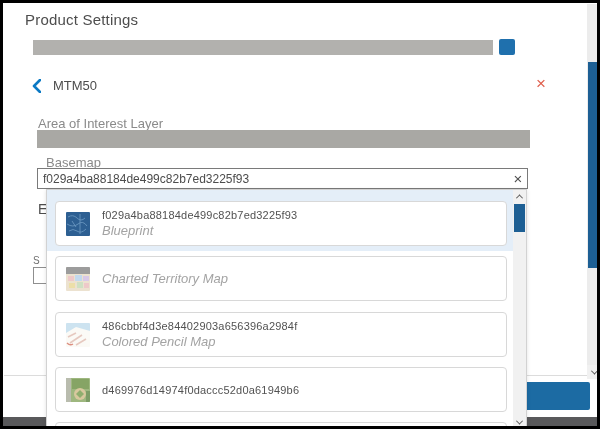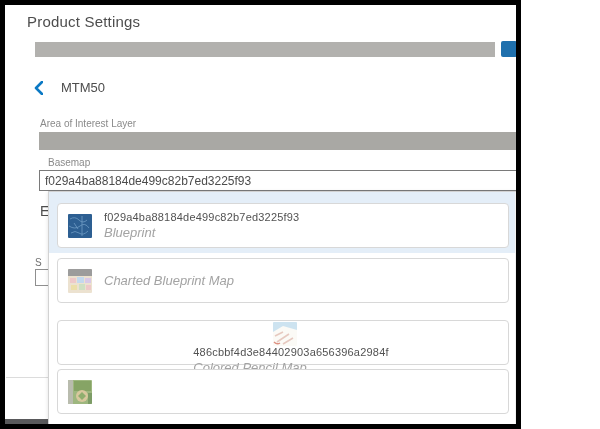--- a/index.html
+++ b/index.html
@@ -1,32 +1,32 @@
 <!DOCTYPE html>
 <html><head>
 <meta charset="utf-8">
 <style>
   html,body{margin:0;padding:0;background:#fff;}
   *{box-sizing:border-box;font-family:"Liberation Sans",sans-serif;}
-  #window{position:relative;width:521px;height:429px;background:#fff;border:5px solid #000000;overflow:hidden;}
+  #window{position:relative;width:600px;height:429px;background:#fff;border:3px solid #000000;overflow:hidden;}
 
   .abs{position:absolute;}
 
   
   #page-title{left:22px;top:8px;font-size:15px;color:#4d4d4d;letter-spacing:.2px;}
   #product-bar{left:30px;top:37px;width:460px;height:15px;background:#b2b1ae;}
   #accent-square{left:496px;top:36px;width:16px;height:16px;background:#1f70ad;border-radius:2px;border:0;cursor:pointer;}
 
   
-  #back-btn{left:29px;top:75px;display:flex;align-items:center;gap:18px;background:none;border:0;padding:0;cursor:pointer;}
+  #back-btn{left:29px;top:75px;display:flex;align-items:center;gap:12px;background:none;border:0;padding:0;cursor:pointer;}
   #back-label{font-size:13px;color:#4d4d4d;}
   #close-btn{left:533px;top:72px;background:none;border:0;padding:0;font-size:17px;line-height:17px;color:#e0604e;cursor:pointer;font-weight:400;}
 
   
-  .field-label{font-size:10px;color:#8a8a8a;}
+  .field-label{font-size:13px;color:#8a8a8a;}
   #aoi-label{left:35px;top:113px;}
   #aoi-bar{left:34px;top:127px;width:493px;height:18px;background:#a9a8a4;}
   #basemap-label{left:35px;top:152px;padding-left:8px;}
   #basemap-input{left:34px;top:165px;width:491px;height:21px;border:1px solid #7a7a7a;padding:0 24px 0 5px;font-size:12px;color:#4c4c4c;background:#fff;}
   #basemap-clear{left:505px;top:166px;width:20px;height:19px;background:none;border:0;font-size:15px;line-height:19px;color:#4f4f4f;cursor:pointer;padding:0;}
 
   
   #fragment-e{left:35px;top:198px;font-size:14px;color:#4d4d4d;z-index:1;}
   #fragment-s{left:30px;top:252px;font-size:10px;color:#6f6f6f;z-index:1;}
   #fragment-box{left:30px;top:264px;width:13px;height:17px;border:1px solid #8f8f8f;border-right:0;z-index:1;background:#fff;}
@@ -34,21 +34,21 @@
   
   #dropdown{left:43px;top:186px;width:481px;height:243px;background:#fff;border:1px solid #d2d2d2;border-bottom:0;z-index:10;overflow:hidden;box-shadow:0 1px 4px rgba(0,0,0,.12);}
   #selected-row-bg{left:0;top:0;width:468px;height:61px;background:#e4eef8;}
   .item-card{left:8px;width:452px;height:45px;background:#fff;border:1px solid #d8d8d8;border-radius:4px;cursor:pointer;display:flex;align-items:center;padding-left:10px;text-align:left;}
   .item-thumb{width:24px;height:24px;flex:0 0 24px;border-radius:1px;overflow:hidden;}
   .item-text{margin-left:12px;display:flex;flex-direction:column;gap:2px;}
   .item-id{font-size:11px;color:#525252;letter-spacing:.2px;}
   .item-name{font-size:13px;color:#a3a3a3;font-style:italic;}
   #item-0{top:11px;}
   #item-1{top:66px;}
-  #item-2{top:128px;flex-direction:column;}
+  #item-2{top:122px;}
   #item-3{top:177px;}
   #item-4{top:232px;}
 
   
   #dd-scrollbar{right:0;top:0;width:13px;height:243px;background:#f1f1f1;}
   .sb-btn{position:absolute;left:0;width:13px;height:13px;background:#f1f1f1;border:0;padding:0;cursor:pointer;display:flex;align-items:center;justify-content:center;}
   #dd-up{top:0;}
   #dd-down{top:226px;}
   #dd-thumb{left:1px;top:14px;width:11px;height:28px;background:#1d5f94;cursor:grab;}
   .chev{width:5px;height:5px;border:0 solid #555;display:block;}
@@ -119,21 +119,21 @@
             <rect width="24" height="7" fill="#9c9c9c"></rect>
             <rect x="2" y="9" width="6" height="5" fill="#eec9c9"></rect>
             <rect x="9" y="8" width="7" height="6" fill="#c3d9ee"></rect>
             <rect x="17" y="9" width="6" height="5" fill="#d9c9e8"></rect>
             <rect x="3" y="16" width="6" height="5" fill="#ecdfa9"></rect>
             <rect x="11" y="15" width="6" height="6" fill="#cfe0c3"></rect>
             <rect x="18" y="16" width="5" height="5" fill="#eec9c9"></rect>
           </svg>
       </span>
       <span class="item-text">
-        <span class="item-name">Charted Blueprint Map</span>
+        <span class="item-name">Charted Territory Map</span>
       </span>
     </button>
 
     <button class="abs item-card" id="item-2">
       <span class="item-thumb">
         <svg width="24" height="24">
             <rect width="24" height="24" fill="#fbfaf6"></rect>
             <path d="M0 0 L24 0 L24 8 L10 4 L0 10 Z" fill="#cde3f0"></path>
             <path d="M2 14 l8 -4 M4 20 l12 -8 M10 22 l10 -6" stroke="#e6c9c0" stroke-width="1.6" fill="none"></path>
             <path d="M1 20 q3 3 6 1" stroke="#dd8f80" stroke-width="1.4" fill="none"></path>
@@ -150,20 +150,21 @@
         <svg width="24" height="24">
             <rect width="24" height="24" fill="#9eb77f"></rect>
             <rect width="5" height="24" fill="#b9bcae"></rect>
             <rect x="6" y="1" width="17" height="10" fill="#86a465"></rect>
             <circle cx="14" cy="16" r="6" fill="#d8c89e"></circle>
             <path d="M14 12 L18 16 L14 20 L10 16 Z" fill="#8fae6e"></path>
             <rect x="20" y="13" width="4" height="11" fill="#7d9c66"></rect>
           </svg>
       </span>
       <span class="item-text">
+        <span class="item-id">d469976d14974f0daccc52d0a61949b6</span>
       </span>
     </button>
 
     <button class="abs item-card" id="item-4"></button>
 
     <div class="abs" id="dd-scrollbar">
       <button class="sb-btn" id="dd-up">
           <i class="chev up"></i>
         </button>
       <div class="abs" id="dd-thumb"></div>

